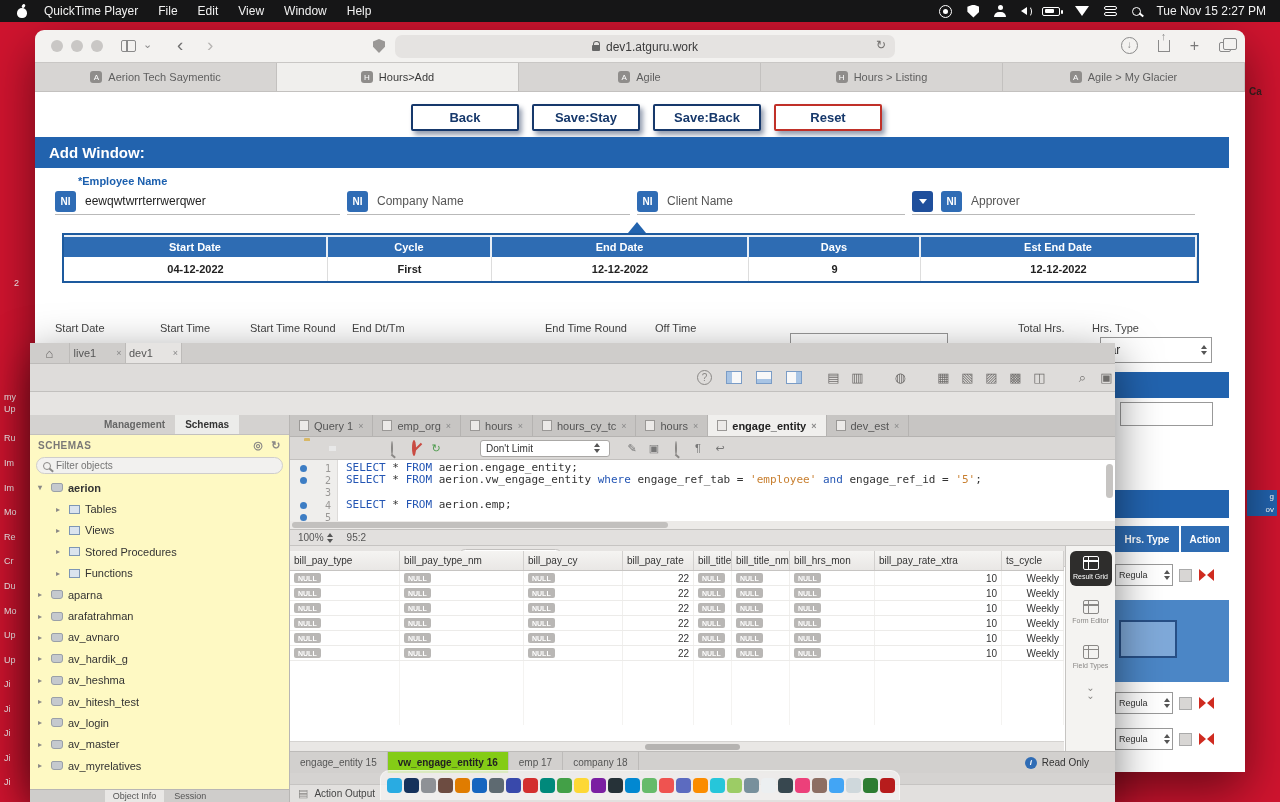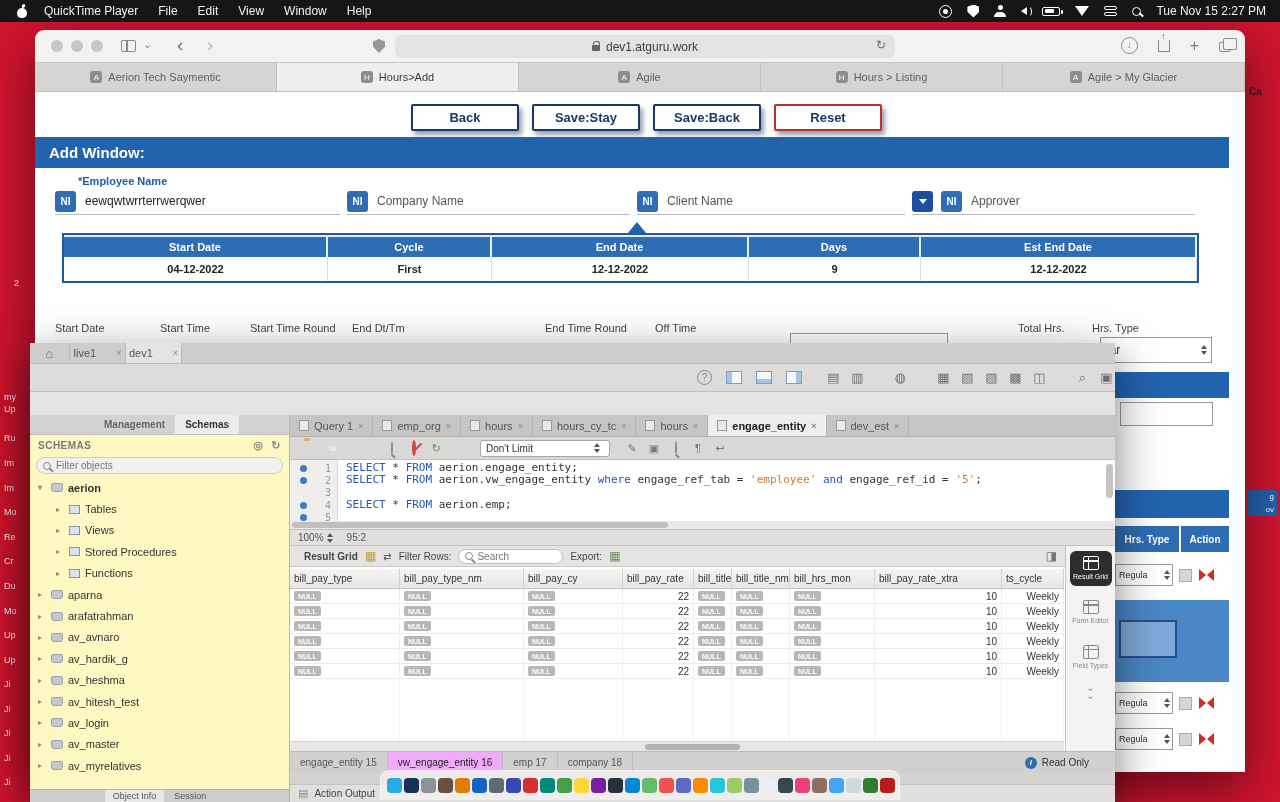--- a/index.html
+++ b/index.html
@@ -175,34 +175,34 @@
 .hsb-ed i{position:absolute;left:2px;top:1px;width:376px;height:6px;background:#c2c0be;border-radius:3px;}
 .estatus{height:16px;background:#e2e0de;border-bottom:1px solid #c6c4c2;display:flex;align-items:center;gap:10px;padding-left:8px;font-size:10px;color:#555;}
 .zoomchip{display:flex;align-items:center;gap:3px;}
 .rg-toolbar{height:21px;background:#e6e4e2;display:flex;align-items:center;gap:7px;padding-left:14px;font-size:10px;color:#444;border-bottom:1px solid #cac8c6;}
 .rg-title{font-weight:bold;}
 .goldgrid{color:#c89a3a;font-size:12px;}
 .search{width:105px;height:15px;border:1px solid #c2c0be;border-radius:8px;background:#fff;display:flex;align-items:center;gap:4px;padding:0 6px;}
 .search input{border:none;outline:none;background:transparent;font-size:10px;color:#777;width:100%;font-family:inherit;}
 .exp-ic{color:#6f8d5a;font-size:12px;}
 .paneltoggle{margin-left:auto;margin-right:58px;color:#777;font-size:12px;}
-.gridwrap{position:absolute;left:0;top:154px;width:774px;}
+.gridwrap{position:absolute;left:0;top:136px;width:774px;}
 .ghead{display:flex;height:20px;background:linear-gradient(#f5f4f2,#e9e7e5);border-bottom:1px solid #c6c4c2;}
 .ghead .gc{border-right:1px solid #d2d0ce;font-size:10px;color:#333;display:flex;align-items:center;padding-left:4px;overflow:hidden;white-space:nowrap;}
 .grow{display:flex;height:15px;border-bottom:1px solid #ecebe9;}
 .grow .gc{border-right:1px solid #f0efed;display:flex;align-items:center;padding:0 4px;font-size:10px;color:#333;overflow:hidden;}
 .gc.num{justify-content:flex-end;}
 .nullb{background:#b9b7b5;color:#fff;font-size:7px;font-weight:bold;border-radius:2px;padding:1.5px 4px;line-height:1;}
 .gempty{display:flex;height:64px;}
 .gempty i{border-right:1px solid #f4f3f1;height:100%;display:block;}
 .ghscroll{position:absolute;left:0;top:326px;width:774px;height:10px;background:#e9e7e5;border-top:1px solid #d5d3d1;}
 .ghscroll i{position:absolute;left:355px;top:2px;width:95px;height:6px;background:#b5b3b1;border-radius:3px;}
 .rtabs{position:absolute;left:0;top:336px;right:0;height:22px;background:#d2d0ce;border-top:1px solid #bdbbb9;display:flex;align-items:stretch;font-size:10px;color:#555;}
 .rtab{display:flex;align-items:center;padding:9px 10px;border-right:1px solid #bdbbb9;}
-.rtab.active{background:#f0abfc;color:#222;font-weight:normal;}
+.rtab.active{background:#84cc16;color:#222;font-weight:bold;}
 .readonly{margin-left:auto;display:flex;align-items:center;gap:5px;padding-right:26px;color:#333;}
 .info{width:12px;height:12px;border-radius:50%;background:#2f6cb5;color:#fff;font-size:8px;display:flex;align-items:center;justify-content:center;font-weight:bold;font-style:italic;}
 .wb-bottom{position:absolute;left:0;top:358px;right:0;height:29px;background:#d5d3d1;}
 .ao{position:absolute;left:0;top:11px;right:0;height:18px;background:#e2e0de;border-top:1px solid #c6c4c2;display:flex;align-items:center;gap:6px;padding-left:8px;font-size:10px;color:#444;}
 .spanel{position:absolute;right:0;top:131px;width:50px;height:205px;background:#f4f3f1;border-left:1px solid #c6c4c2;display:flex;flex-direction:column;align-items:center;padding-top:5px;gap:9px;}
 .sp-item{width:42px;display:flex;flex-direction:column;align-items:center;gap:3px;border-radius:6px;padding:5px 0;color:#8a8886;font-size:7px;text-align:center;line-height:1.2;}
 .sp-item.active{background:#2e2d2c;color:#fff;}
 .sp-ic{width:16px;height:14px;border:1.5px solid currentColor;border-radius:2px;position:relative;}
 .sp-ic::before{content:"";position:absolute;left:0;right:0;top:3px;height:1.5px;background:currentColor;}
 .sp-ic::after{content:"";position:absolute;left:4px;top:0;bottom:0;width:1.5px;background:currentColor;}

